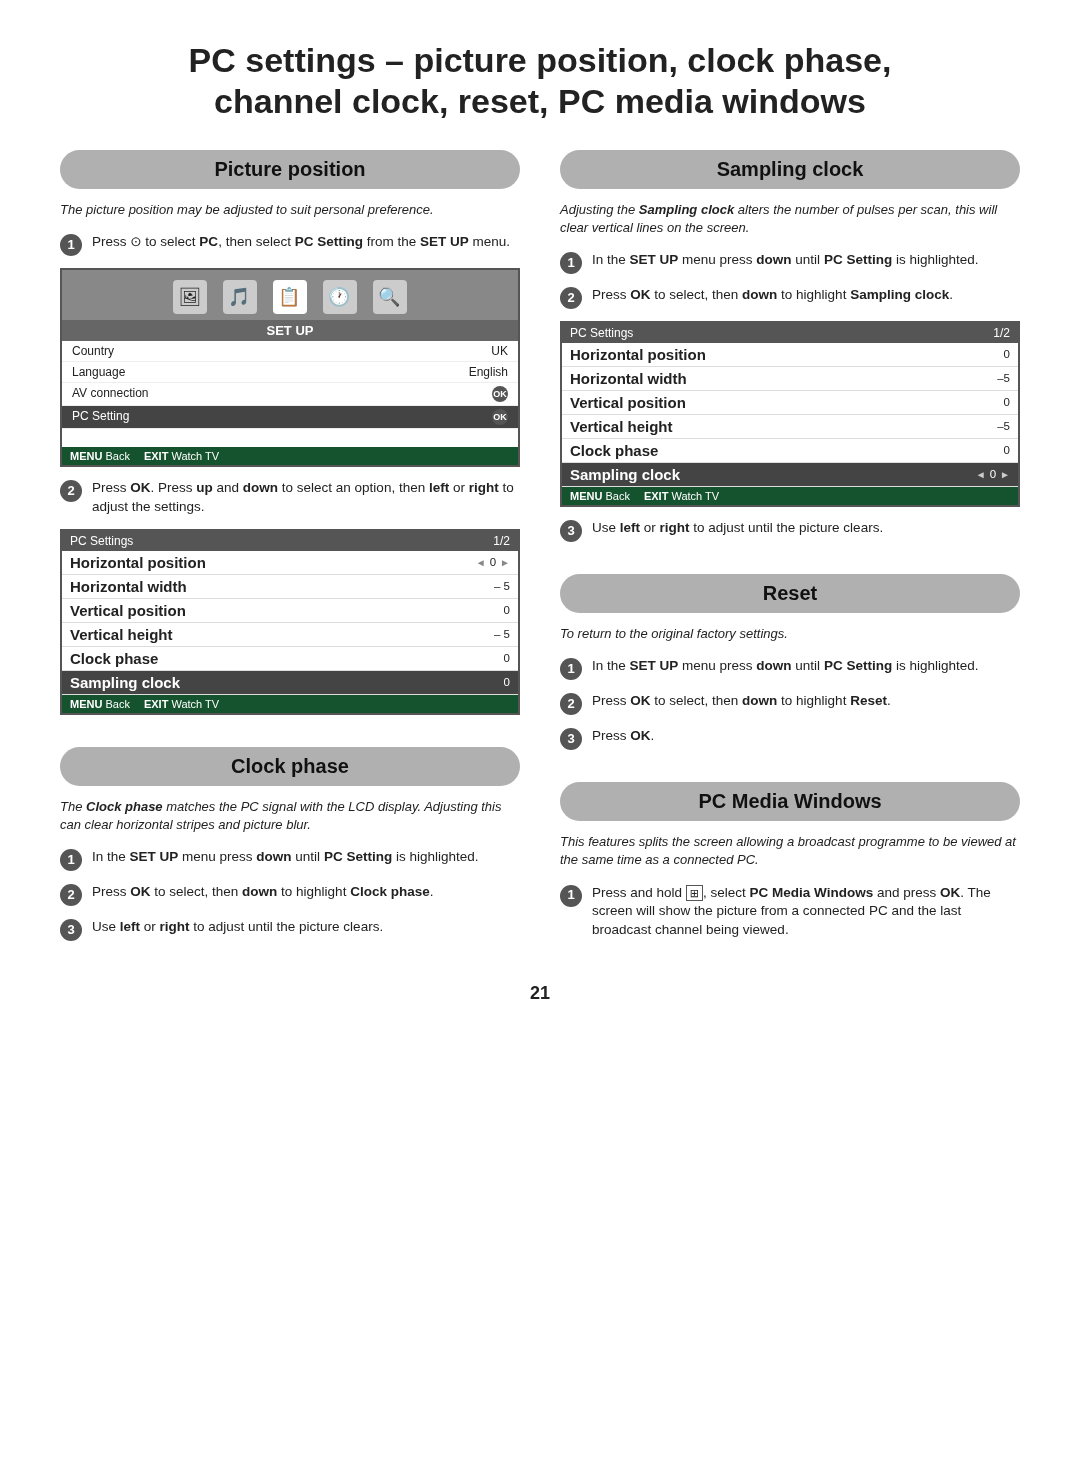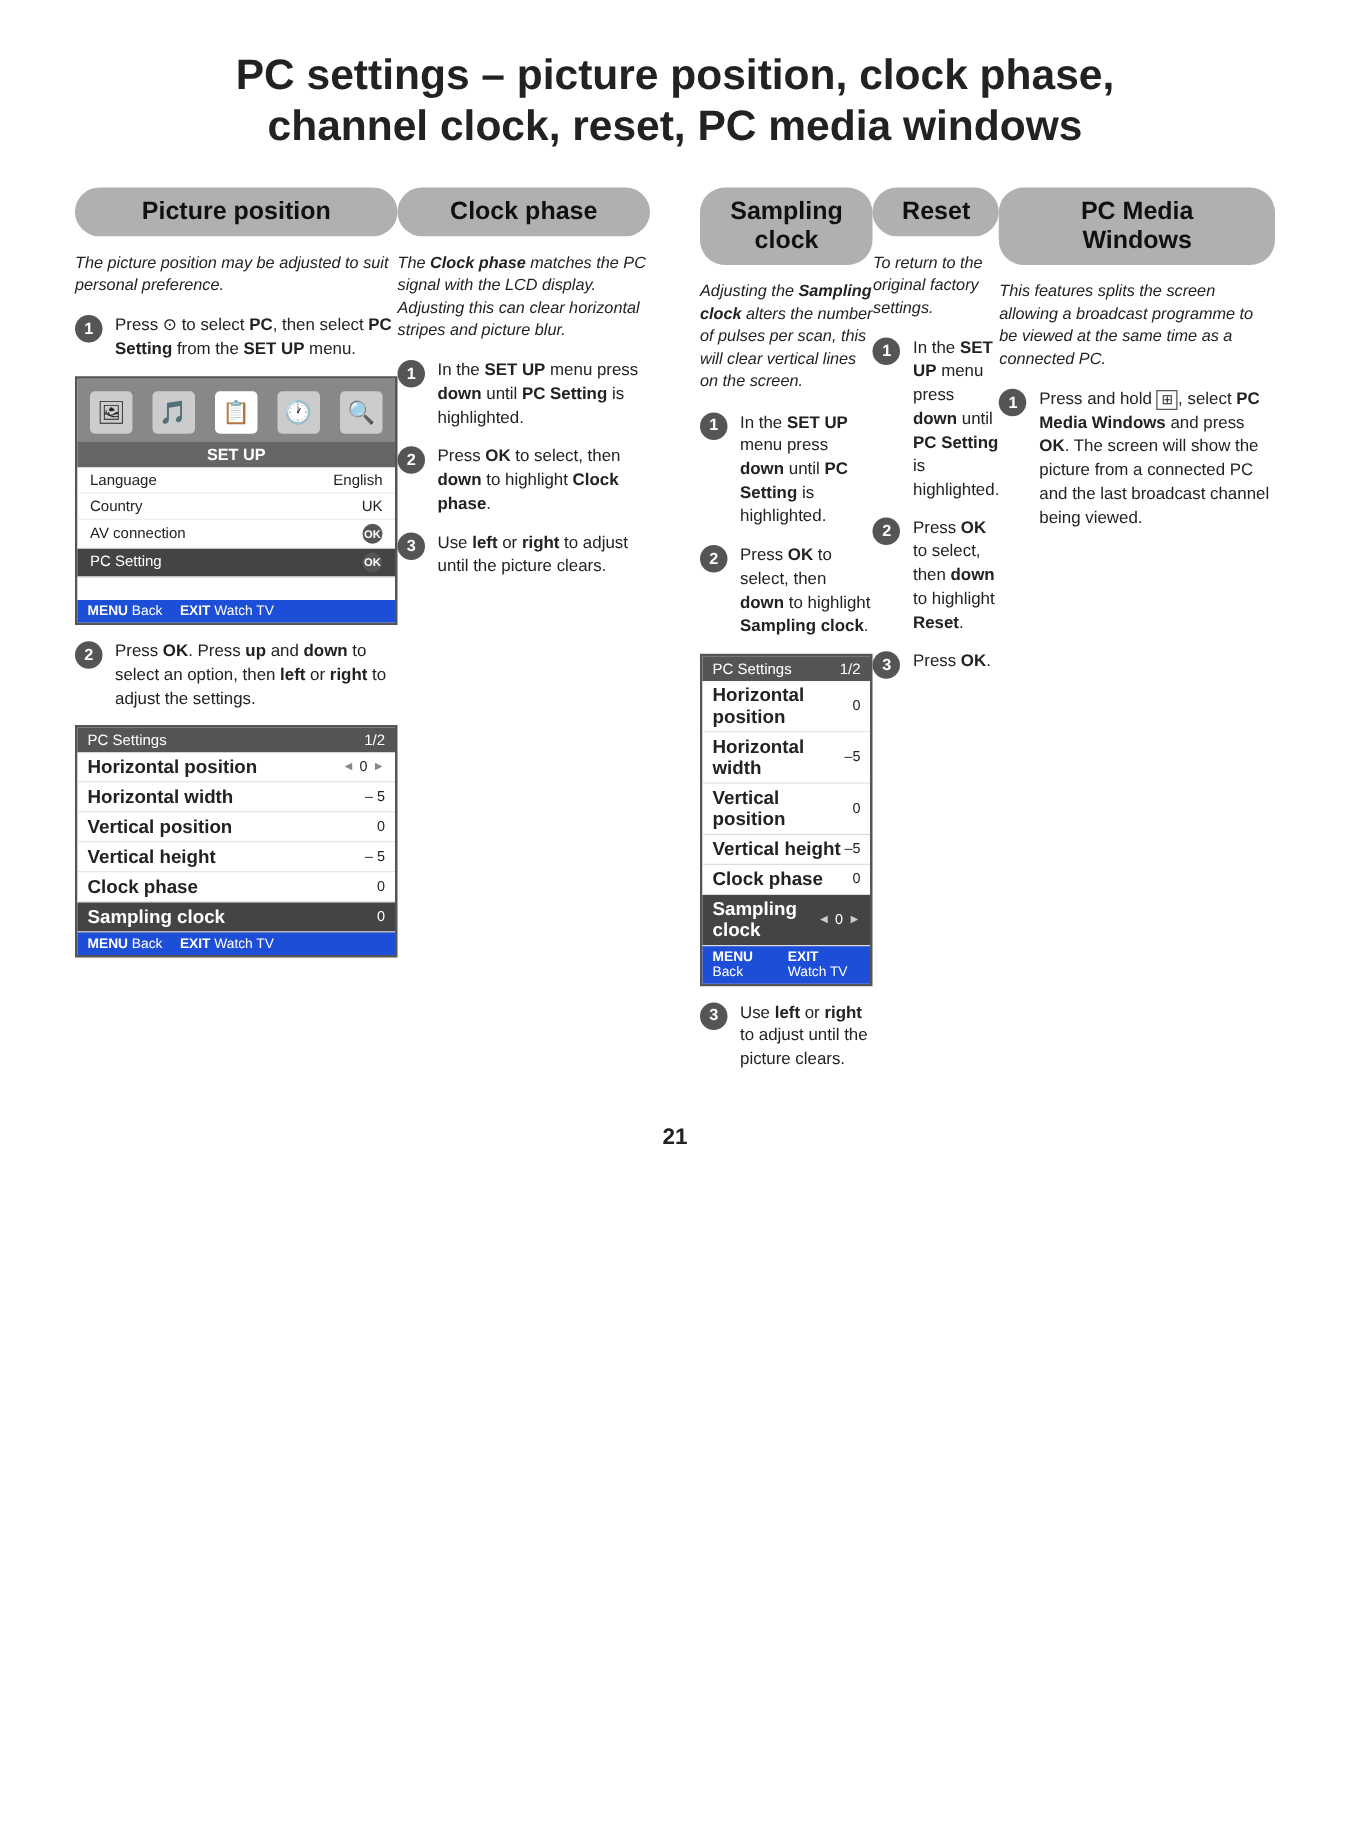--- a/index.html
+++ b/index.html
@@ -11,21 +11,21 @@
       padding: 40px 60px 60px 60px;
       color: #222;
     }
     .two-col {
       display: grid;
       grid-template-columns: 1fr 1fr;
       gap: 0 40px;
     }
     .left-col, .right-col {
       display: flex;
-      flex-direction: row;
+      flex-direction: column;
       gap: 0;
     }
     .section-header {
       background: #b0b0b0;
       border-radius: 20px;
       text-align: center;
       font-size: 20px;
       font-weight: bold;
       padding: 8px 20px;
       margin-bottom: 12px;
@@ -116,21 +116,21 @@
       height: 16px;
       border-radius: 50%;
       background: #555;
       color: #fff;
       font-size: 9px;
       text-align: center;
       line-height: 16px;
       font-weight: bold;
     }
     .menu-footer {
-      background: #1d4ed8;
+      background: #14532d;
       color: #fff;
       display: flex;
       gap: 14px;
       padding: 3px 8px;
       font-size: 11px;
     }
     .menu-footer span b { font-weight: bold; }
 
     
     .pc-settings-table {
@@ -207,26 +207,26 @@
       <div class="menu-mockup">
         <div class="menu-icons-row">
           <div class="menu-icon">🖼</div>
           <div class="menu-icon">🎵</div>
           <div class="menu-icon active">📋</div>
           <div class="menu-icon">🕐</div>
           <div class="menu-icon">🔍</div>
         </div>
         <div class="menu-title-row">SET UP</div>
         <div class="menu-row">
+          <span>Country</span>
+          <span>UK</span>
+        </div>
+        <div class="menu-row">
           <span>Language</span>
           <span>English</span>
-        </div>
-        <div class="menu-row">
-          <span>Country</span>
-          <span>UK</span>
         </div>
         <div class="menu-row">
           <span>AV connection</span>
           <span class="ok-icon">OK</span>
         </div>
         <div class="menu-row highlighted">
           <span>PC Setting</span>
           <span class="ok-icon">OK</span>
         </div>
         <div style="height:18px; background:#fff;"></div>

